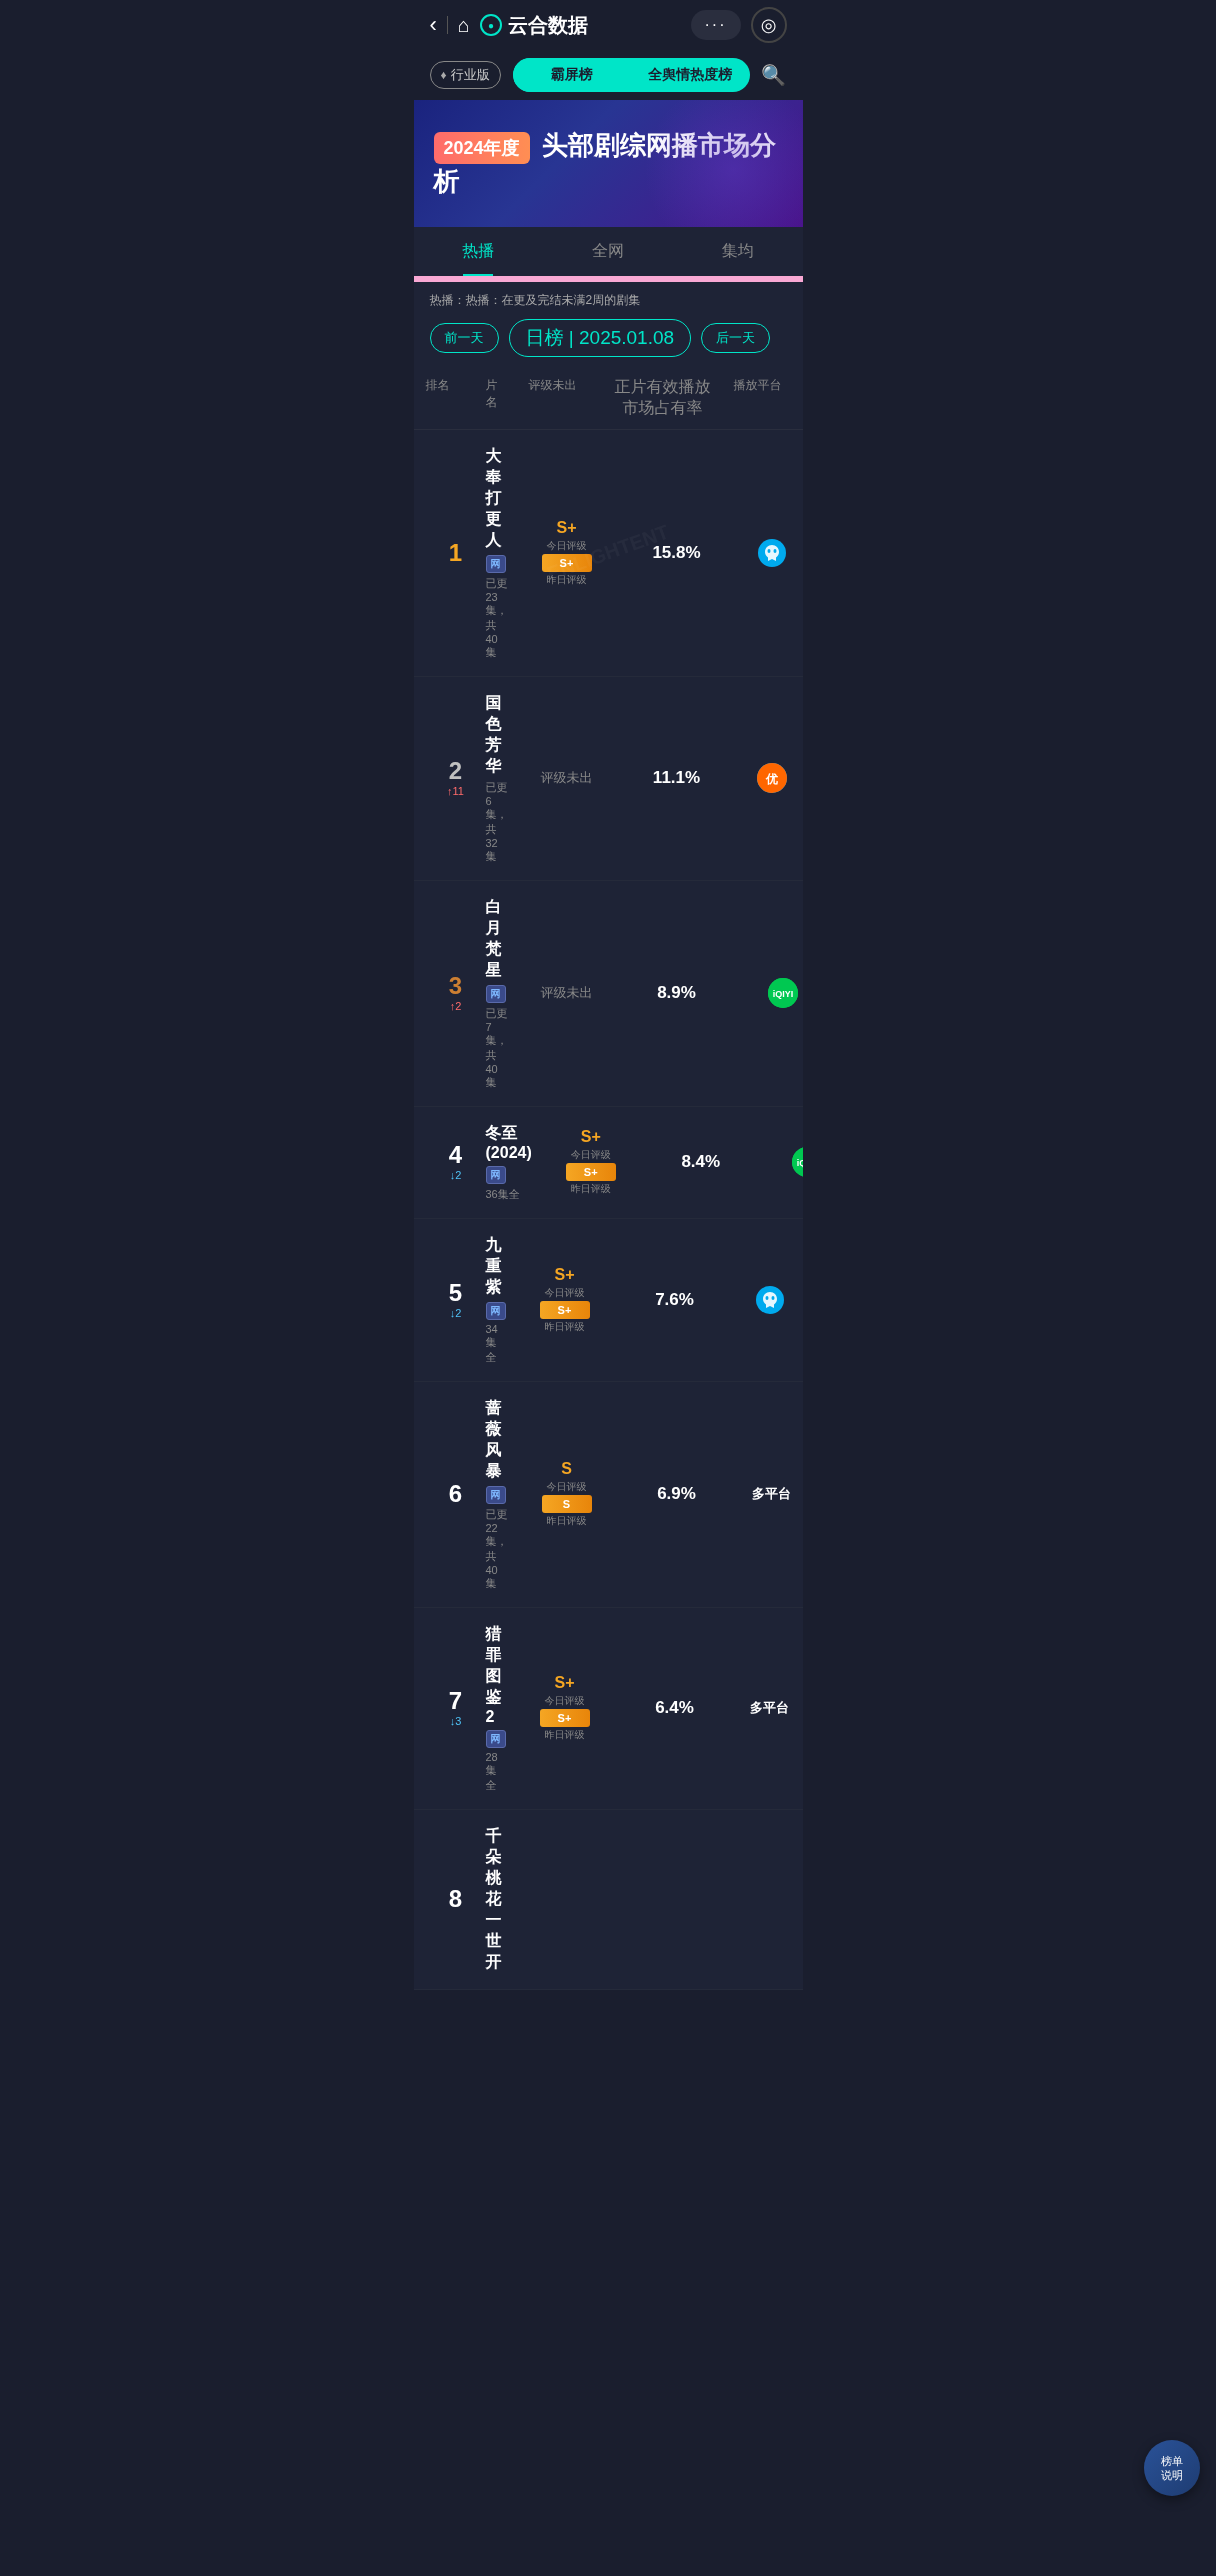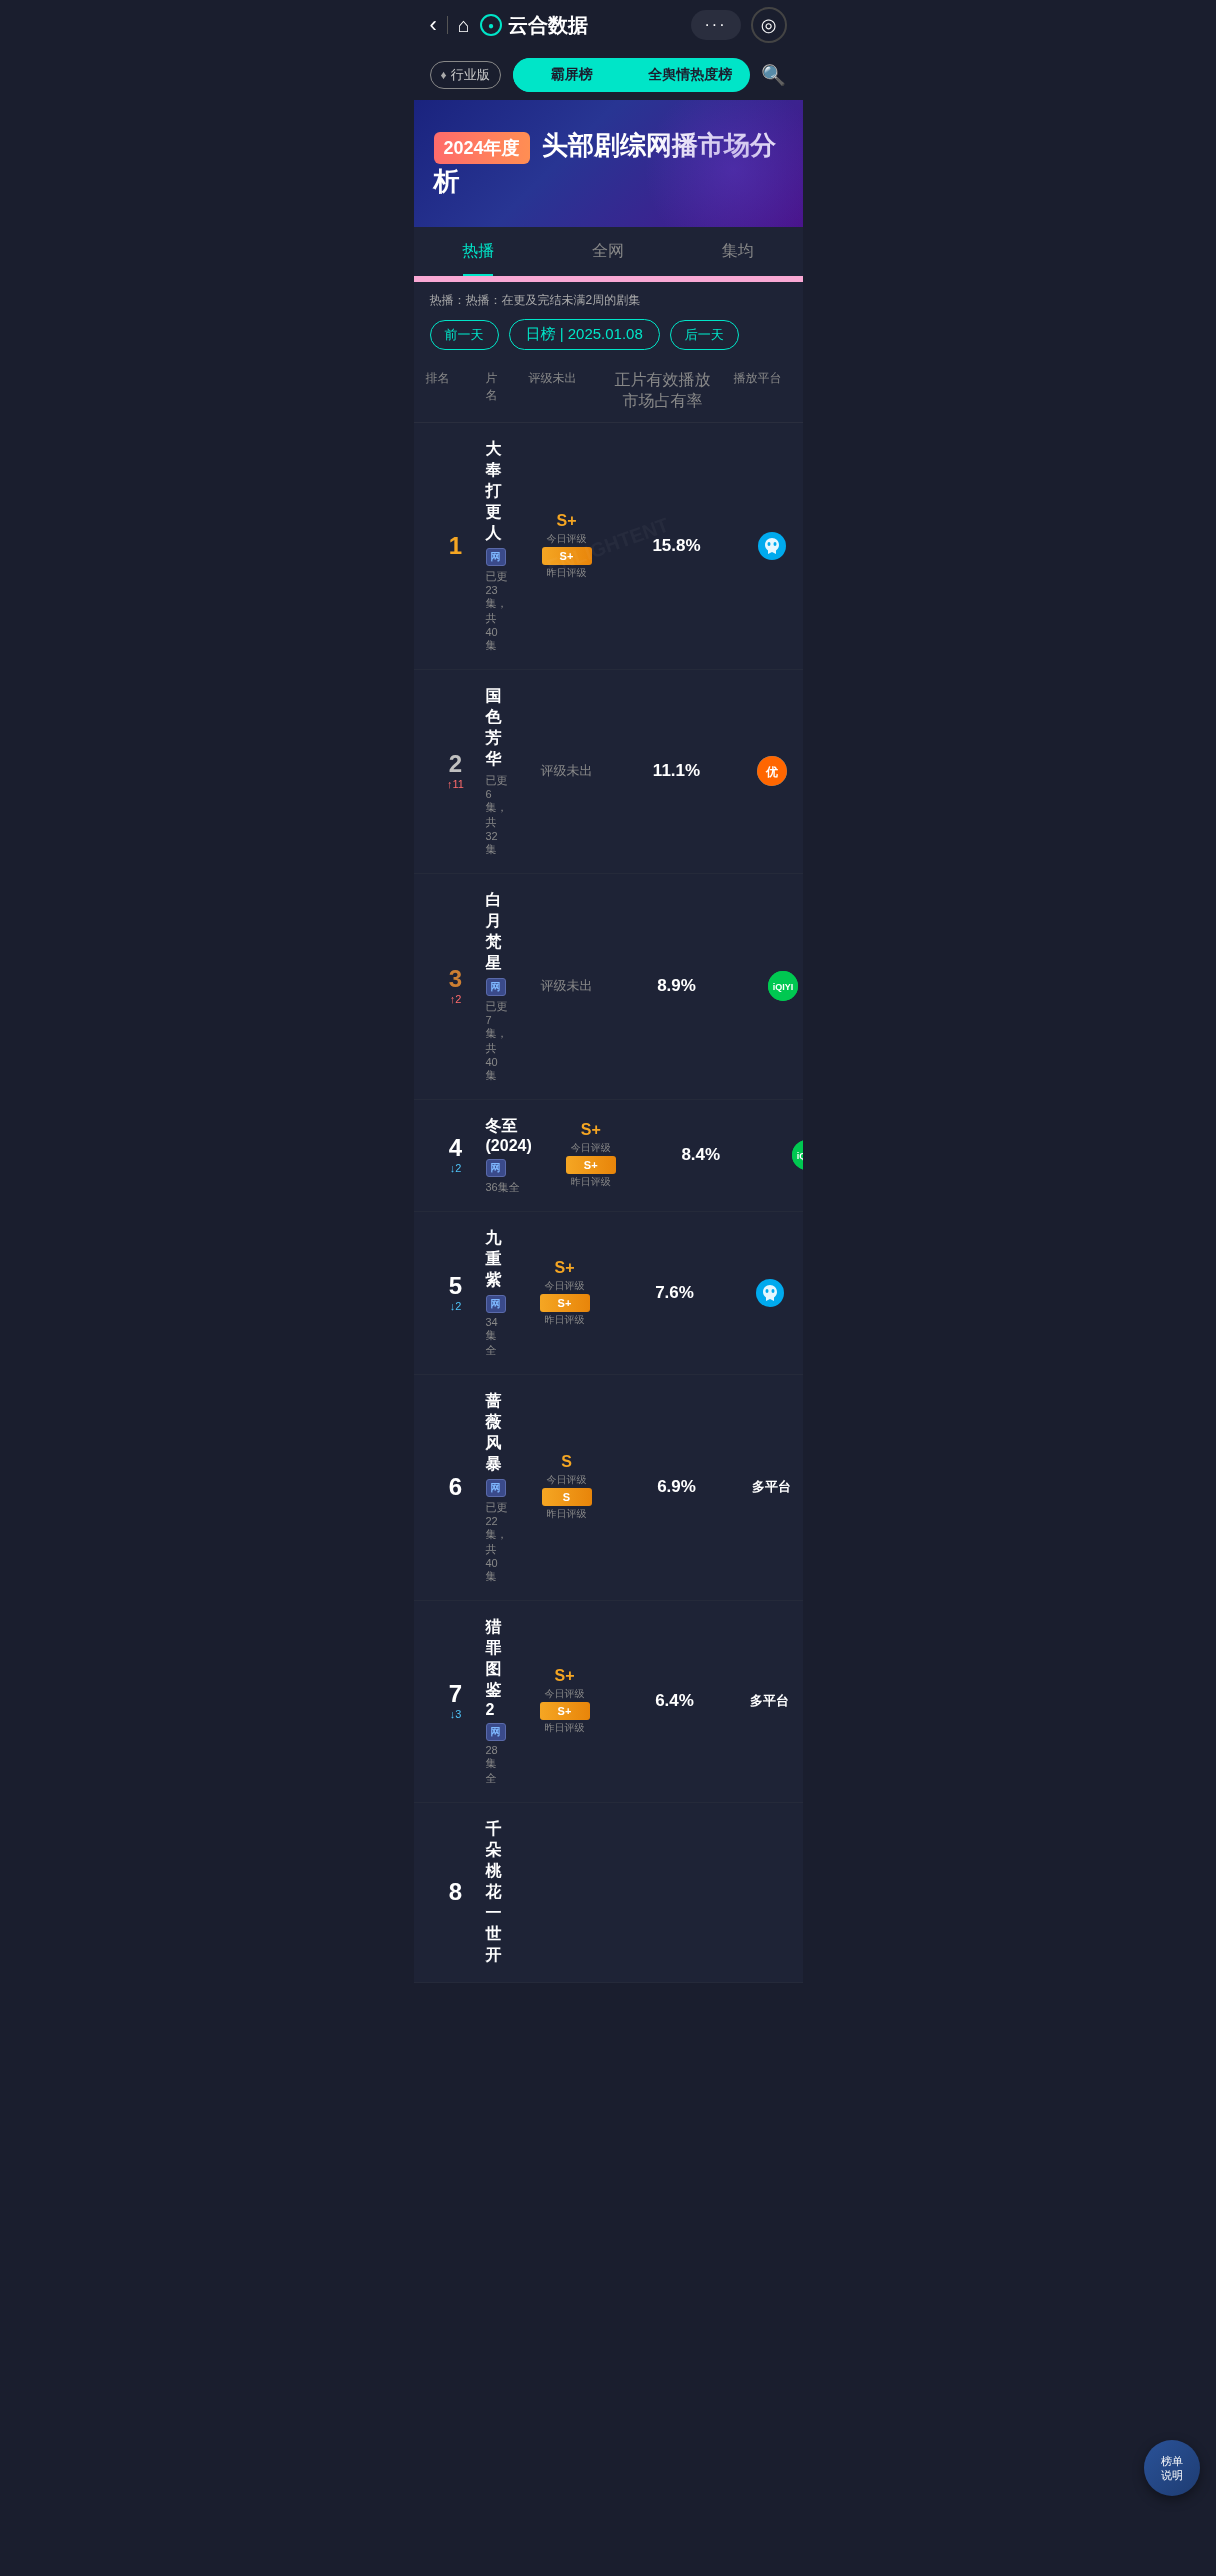--- a/index.html
+++ b/index.html
@@ -227,21 +227,21 @@
       padding: 5px 14px;
       font-size: 13px;
       color: #00e5c8;
       cursor: pointer;
       background: transparent;
     }
     .date-current {
       border: 1px solid #00e5c8;
       border-radius: 20px;
       padding: 5px 16px;
-      font-size: 15px;
+      font-size: 19px;
       color: #00e5c8;
       background: transparent;
     }
 
     
     .table-header {
       display: grid;
       grid-template-columns: 60px 1fr 110px 110px 80px 30px;
       padding: 10px 12px;
       background: #1e2336;

